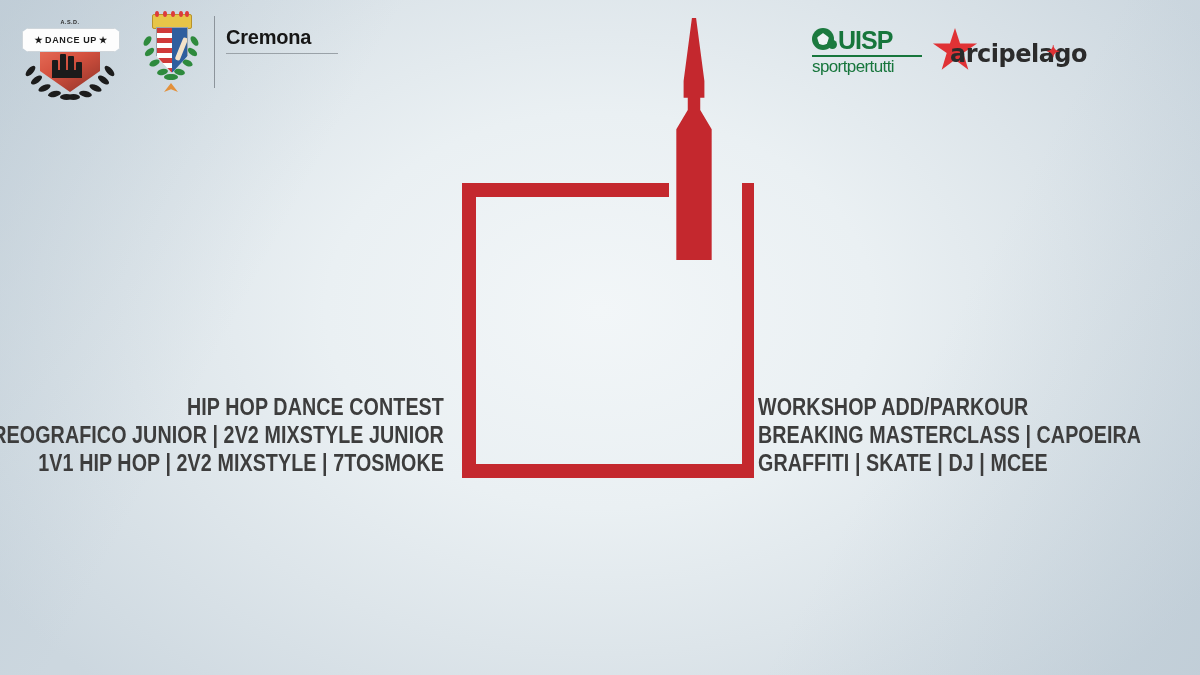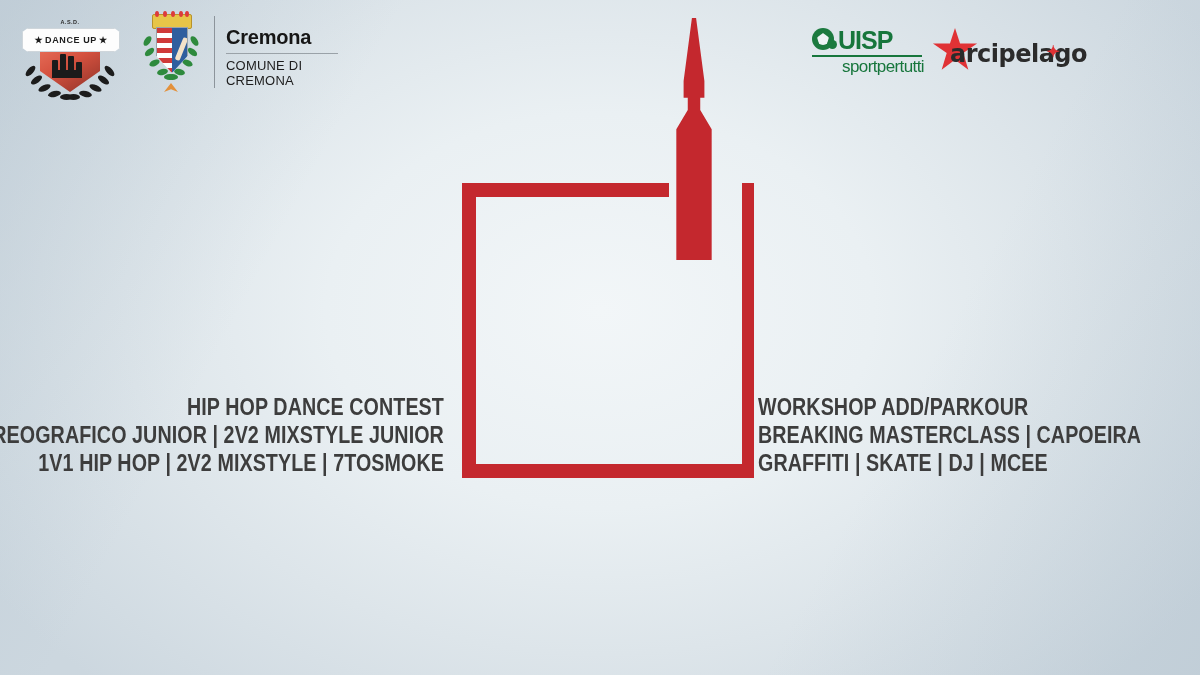--- a/index.html
+++ b/index.html
@@ -76,21 +76,21 @@
   .uisp .ball{position:absolute;left:0;top:2px;width:22px;height:22px;border-radius:50%;
     background:#1c7a3f;}
   .uisp .ball::before{content:"";position:absolute;left:5px;top:5px;width:12px;height:12px;
     background:#eef3f5;border-radius:50%;
     clip-path:polygon(50% 0,100% 38%,80% 100%,20% 100%,0 38%);}
   .uisp .ball::after{content:"";position:absolute;left:16px;top:12px;width:9px;height:9px;
     border-radius:50%;background:#1c7a3f;}
   .uisp .name{position:absolute;left:26px;top:0;font-size:25px;font-weight:bold;color:#17763c;
     letter-spacing:-1px;}
   .uisp .urule{position:absolute;left:0;top:29px;width:110px;height:1.5px;background:#17763c;}
-  .uisp .tag{position:absolute;left:0;top:31px;width:112px;text-align:right;font-size:17px;
+  .uisp .tag{position:absolute;left:0;top:31px;width:112px;text-align:left;font-size:17px;
     color:#17763c;letter-spacing:-.6px;}
 
   
   .arci{left:932px;top:26px;width:126px;height:58px;}
   .arci .star{position:absolute;left:0;top:2px;width:46px;height:44px;background:#e03235;
     clip-path:polygon(50% 0,61% 35%,98% 35%,68% 57%,79% 95%,50% 72%,21% 95%,32% 57%,2% 35%,39% 35%);}
   .arci .txt{position:absolute;left:18px;top:14px;font-size:24px;color:#2b2b2b;
     font-family:"DejaVu Sans",sans-serif;font-weight:bold;letter-spacing:-.5px;}
   .arci .plus{position:absolute;right:-2px;top:16px;color:#e03235;font-size:16px;font-weight:bold;}
 
@@ -216,21 +216,20 @@
         <div class="esc">
           <div class="left"></div>
             <div class="right"></div>
             <div class="arm"></div>
         </div>
         <div class="ribbon"></div>
       </div>
       <div class="divider"></div>
       <div class="c1">Cremona</div>
       <div class="rule"></div>
-      <div class="c2">COMUNE DI CREMONA</div>
     </div>
 
     <div class="logo uisp">
       <div class="ball"></div>
       <div class="name">UISP</div>
       <div class="urule"></div>
       <div class="tag">sportpertutti</div>
     </div>
 
     <div class="logo arci">

